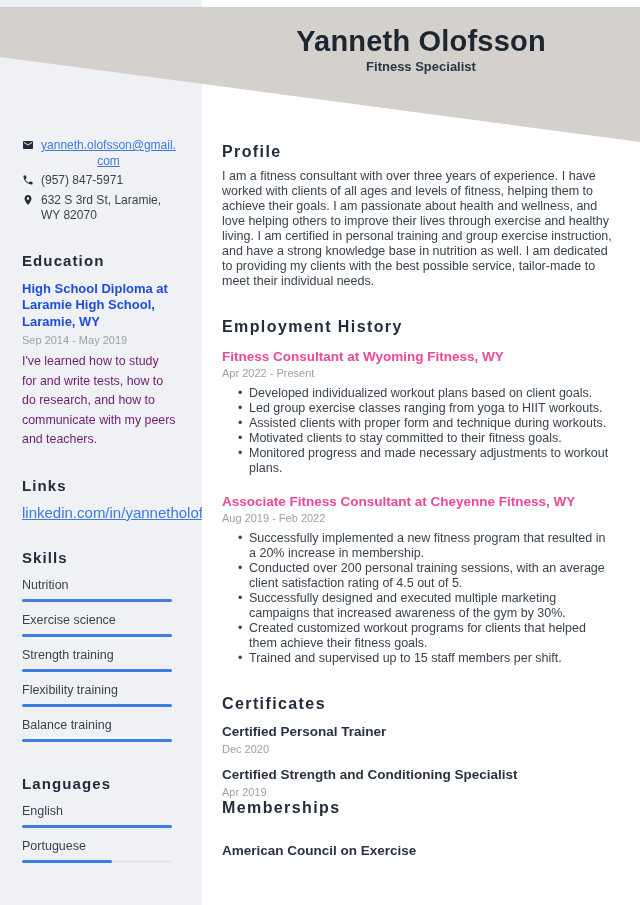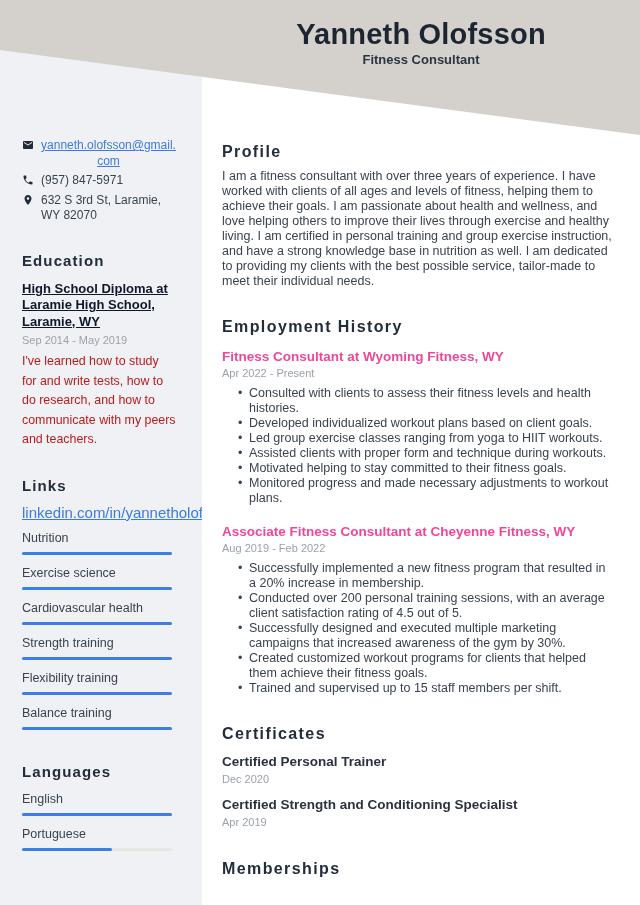--- a/index.html
+++ b/index.html
@@ -15,21 +15,21 @@
     position:absolute;left:0;top:0;width:202px;height:905px;
     background:#f0f1f4;box-sizing:border-box;
     padding:138px 26px 0 22px;z-index:1;
   }
   .main{
     position:absolute;left:202px;top:7px;width:438px;height:905px;
     background:#ffffff;box-sizing:border-box;
     padding:136px 26px 0 20px;z-index:1;
   }
   .header{
-    position:absolute;left:0;top:0;width:640px;height:140px;z-index:2;
+    position:absolute;left:0;top:7px;width:640px;height:140px;z-index:2;
     background:#d4d0cb;
     clip-path:polygon(0 0, 640px 0, 640px 135px, 0 50px);
   }
   .header-text{
     position:absolute;left:202px;top:18px;width:438px;text-align:center;
   }
   .person-name{
     font-size:29px;font-weight:bold;color:#1c2532;letter-spacing:.2px;line-height:32px;
   }
   .person-role{
@@ -43,23 +43,23 @@
   .muted-date{font-size:11px;color:#9ba1a9;line-height:13px;}
   
   .contact-row{display:flex;align-items:flex-start;margin-bottom:4px;}
   .contact-row .ico{width:12px;height:12px;margin:1px 7px 0 0;flex:0 0 12px;}
   .contact-row .ico svg{width:12px;height:12px;fill:#222c3a;display:block;}
   .contact-text{font-size:12px;line-height:15.5px;color:#39434f;}
   a.link-blue{color:#3b7be0;text-decoration:underline;}
   .contact-text.email{word-break:break-all;text-align:center;}
   
   .edu-heading{margin-top:28px;}
-  .edu-degree{font-size:13px;font-weight:bold;color:#0f172a;line-height:16.5px;margin-top:11px;text-decoration:underline;}
+  .edu-degree{font-size:13px;font-weight:bold;color:#1d4ed8;line-height:16.5px;margin-top:11px;}
   .edu-dates{margin-top:4px;}
-  .edu-desc{font-size:12.4px;line-height:19.5px;color:#b91c1c;margin-top:5px;}
+  .edu-desc{font-size:12.4px;line-height:19.5px;color:#701a75;margin-top:5px;}
   
   .links-heading{margin-top:27px;}
   .link-item{font-size:15px;line-height:15px;margin-top:10px;}
   
   .skills-heading{margin-top:29px;}
   .meter-item{margin-top:11px;}
   .meter-label{font-size:12.5px;color:#39434f;line-height:15px;}
   .meter-track{width:150px;height:3px;background:#e7e8e5;margin-top:6px;border-radius:2px;}
   .meter-fill{height:3px;background:#3d7de8;border-radius:2px;}
   .langs-heading{margin-top:33px;}
@@ -74,21 +74,21 @@
   ul.bullets li{
     position:relative;font-size:12.5px;line-height:15px;color:#39434f;padding-left:11px;
   }
   ul.bullets li::before{
     content:"•";position:absolute;left:0;top:0;color:#39434f;
   }
   .certs-heading{margin-top:29px;}
   .cert-item{margin-top:11px;}
   .cert-title{font-size:13.5px;font-weight:bold;color:#29323e;line-height:16px;}
   .cert-date{margin-top:3px;}
-  .memberships-heading{margin-top:31px;}
+  .memberships-heading{}
   .membership-item{font-size:13.5px;font-weight:bold;color:#29323e;line-height:16px;margin-top:26px;}
 </style>
 </head>
 <body>
 
 <aside class="sidebar">
 
   <div class="contact-block">
     <div class="contact-row">
       <span class="ico">
@@ -117,34 +117,29 @@
   </div>
 
   <div class="section-heading edu-heading">Education</div>
   <div class="edu-degree">High School Diploma at Laramie High School, Laramie, WY</div>
   <div class="muted-date edu-dates">Sep 2014 - May 2019</div>
   <div class="edu-desc">I've learned how to study for and write tests, how to do research, and how to communicate with my peers and teachers.</div>
 
   <div class="section-heading links-heading">Links</div>
   <div class="link-item"><a href="#" class="link-blue">linkedin.com/in/yannetholofsson</a></div>
 
+  <div class="section-heading skills-heading">Skills</div>
   <div class="meter-item">
     <div class="meter-label">Nutrition</div>
     <div class="meter-track">
         <div class="meter-fill" style="width: 100%;"></div>
       </div>
   </div>
   <div class="meter-item">
     <div class="meter-label">Exercise science</div>
-    <div class="meter-track">
-        <div class="meter-fill" style="width: 100%;"></div>
-      </div>
-  </div>
-  <div class="meter-item">
-    <div class="meter-label">Cardiovascular health</div>
     <div class="meter-track">
         <div class="meter-fill" style="width: 100%;"></div>
       </div>
   </div>
   <div class="meter-item">
     <div class="meter-label">Strength training</div>
     <div class="meter-track">
         <div class="meter-fill" style="width: 100%;"></div>
       </div>
   </div>
@@ -181,25 +176,24 @@
 
   <div class="section-heading">Profile</div>
   <div class="profile-text">I am a fitness consultant with over three years of experience. I have worked with clients of all ages and levels of fitness, helping them to achieve their goals. I am passionate about health and wellness, and love helping others to improve their lives through exercise and healthy living. I am certified in personal training and group exercise instruction, and have a strong knowledge base in nutrition as well. I am dedicated to providing my clients with the best possible service, tailor-made to meet their individual needs.</div>
 
   <div class="section-heading employment-heading">Employment History</div>
 
   <div class="job">
     <div class="job-title">Fitness Consultant at Wyoming Fitness, WY</div>
     <div class="muted-date job-dates">Apr 2022 - Present</div>
     <ul class="bullets">
-      <li>Consulted with clients to assess their fitness levels and health histories.</li>
       <li>Developed individualized workout plans based on client goals.</li>
       <li>Led group exercise classes ranging from yoga to HIIT workouts.</li>
       <li>Assisted clients with proper form and technique during workouts.</li>
-      <li>Motivated helping to stay committed to their fitness goals.</li>
+      <li>Motivated clients to stay committed to their fitness goals.</li>
       <li>Monitored progress and made necessary adjustments to workout plans.</li>
     </ul>
   </div>
 
   <div class="job">
     <div class="job-title">Associate Fitness Consultant at Cheyenne Fitness, WY</div>
     <div class="muted-date job-dates">Aug 2019 - Feb 2022</div>
     <ul class="bullets">
       <li>Successfully implemented a new fitness program that resulted in a 20% increase in membership.</li>
       <li>Conducted over 200 personal training sessions, with an average client satisfaction rating of 4.5 out of 5.</li>
@@ -220,15 +214,15 @@
   </div>
 
   <div class="section-heading memberships-heading">Memberships</div>
   <div class="membership-item">American Council on Exercise</div>
 
 </main>
 
 <header class="header">
   <div class="header-text">
     <div class="person-name">Yanneth Olofsson</div>
-    <div class="person-role">Fitness Consultant</div>
+    <div class="person-role">Fitness Specialist</div>
   </div>
 </header>
 
 </body></html>

